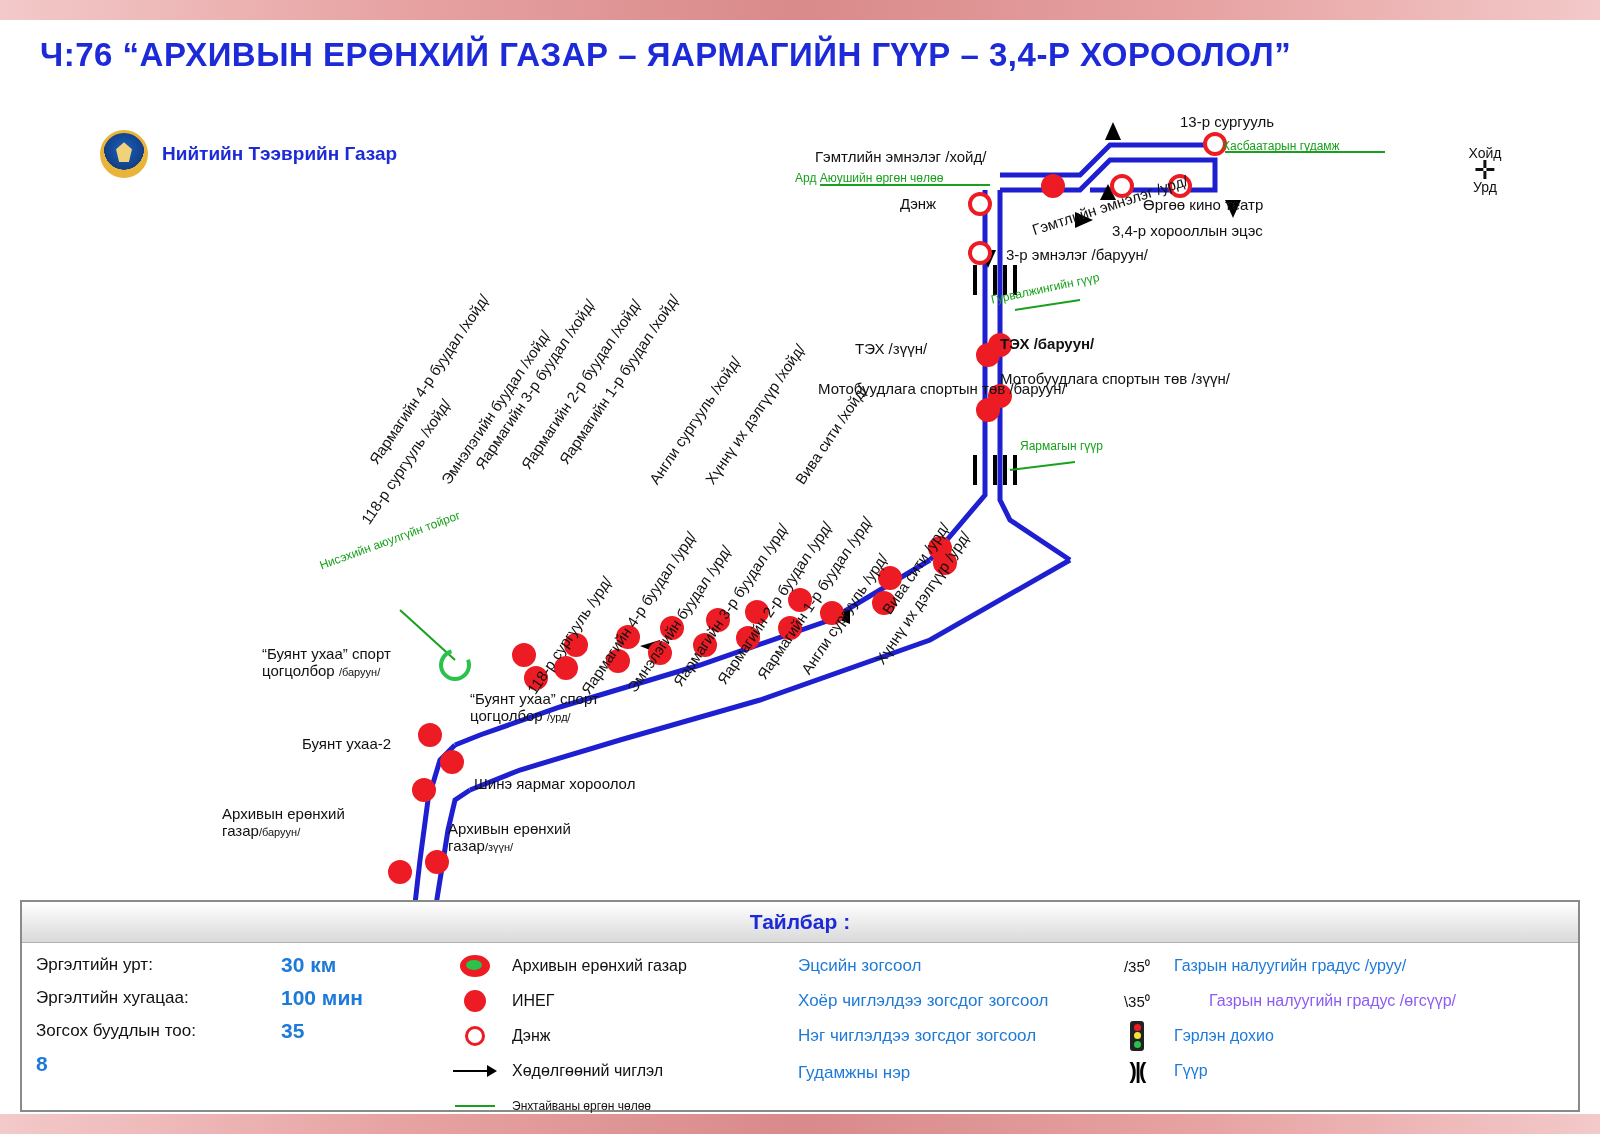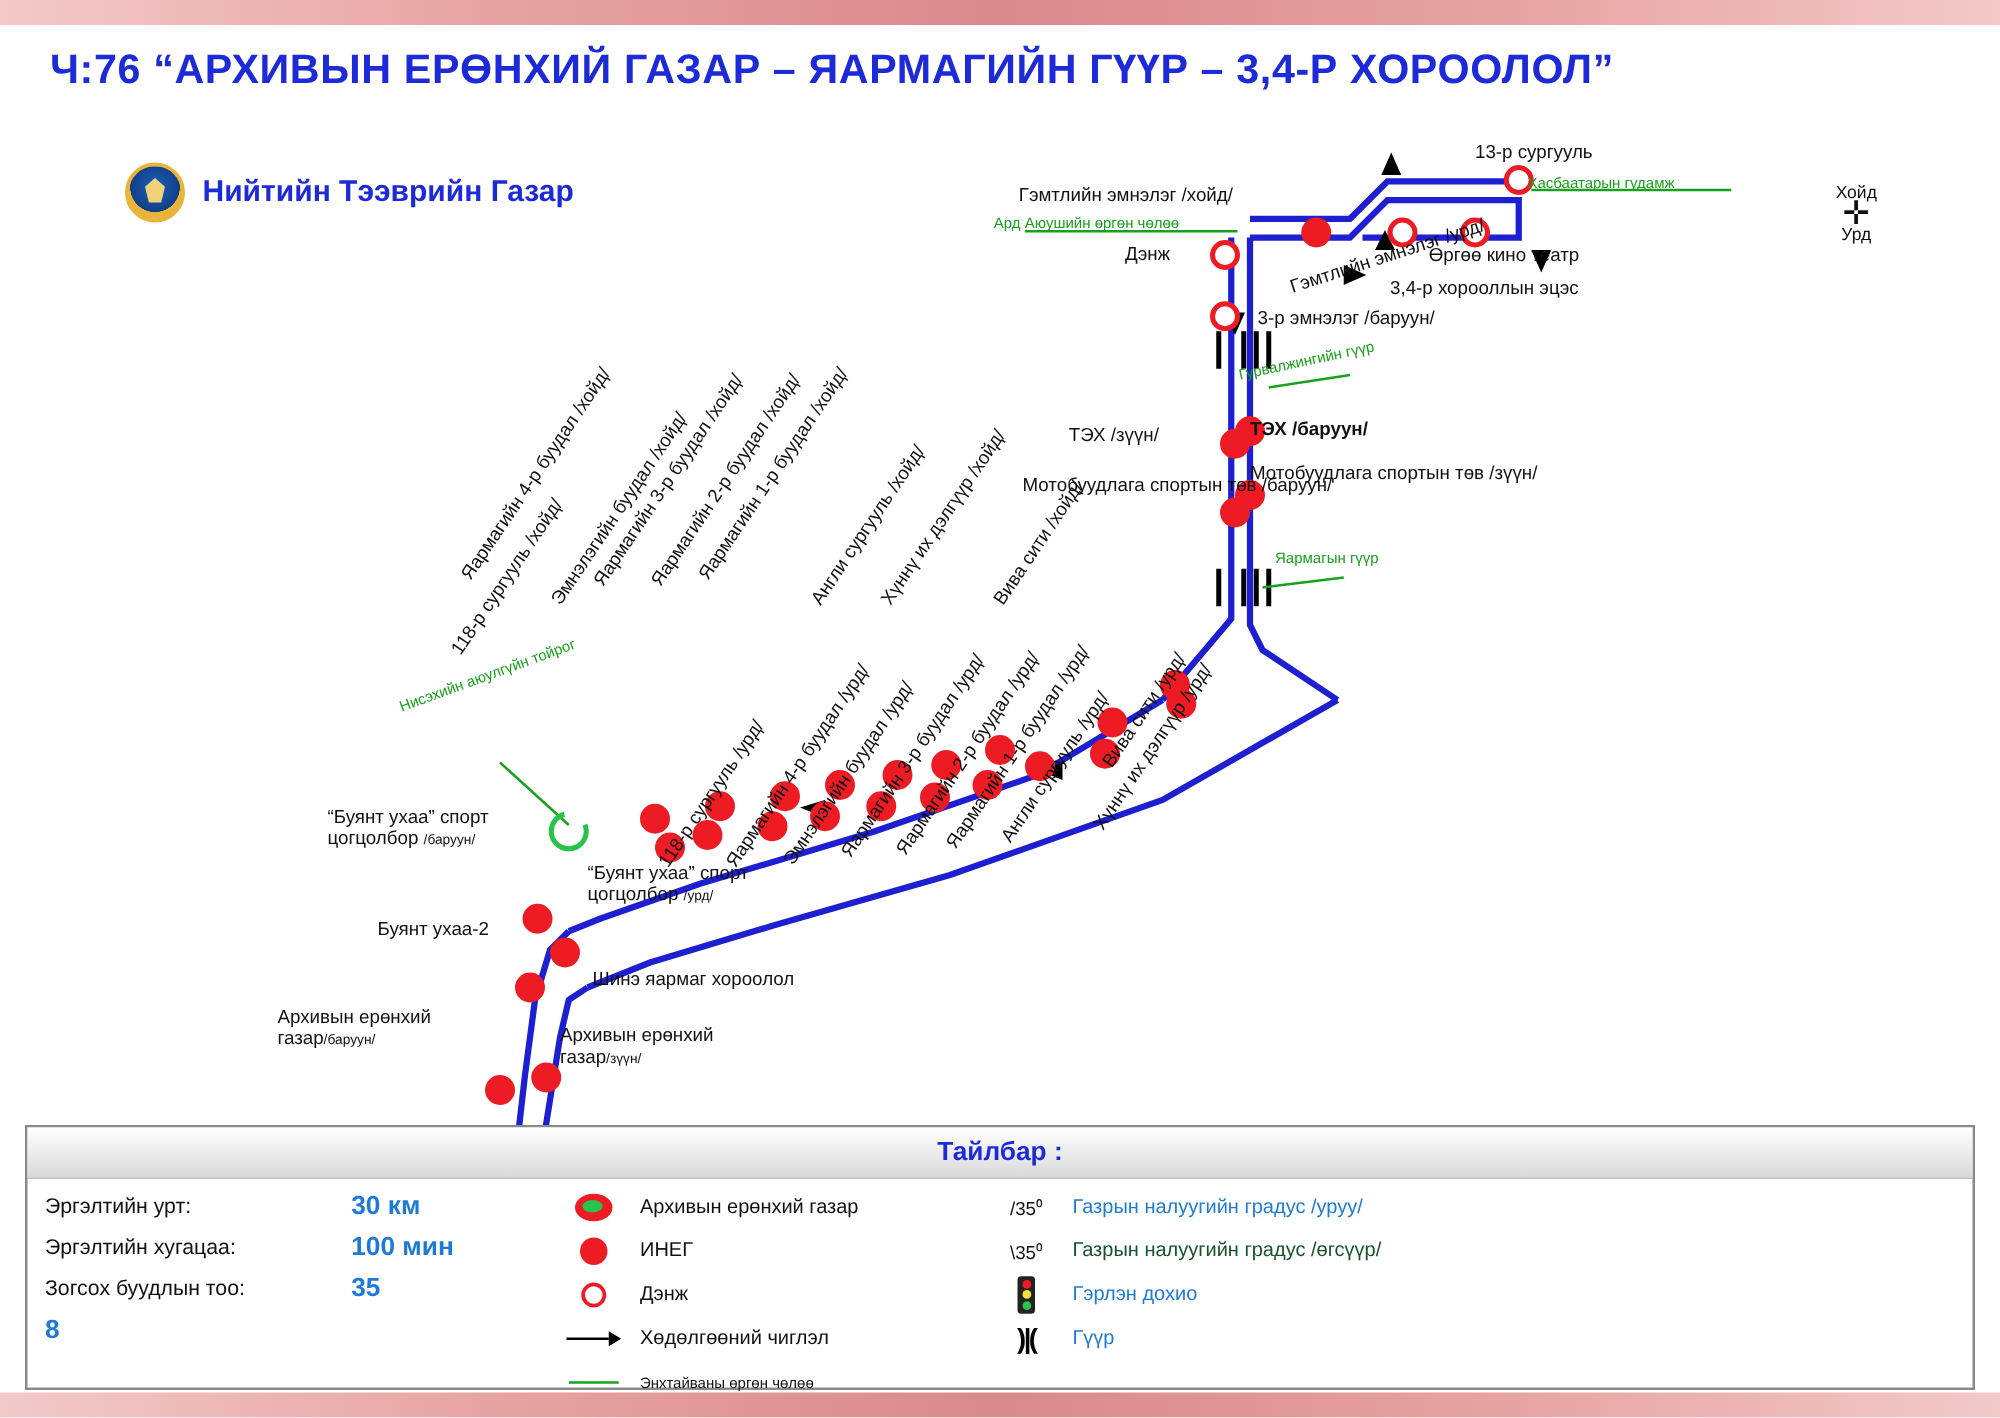--- a/index.html
+++ b/index.html
@@ -29,21 +29,21 @@
   .org-logo{
     width:48px;height:48px;border-radius:50%;
     background:radial-gradient(circle at 50% 40%, #1b5fbd 0%, #123f86 60%, #e8b43a 61%, #e8b43a 100%);
     border:3px solid #e8b43a;box-sizing:border-box;position:relative;
   }
   .org-logo:after{
     content:"";position:absolute;left:50%;top:46%;transform:translate(-50%,-50%);
     width:16px;height:20px;background:#f0d27a;
     clip-path:polygon(50% 0,100% 35%,80% 100%,20% 100%,0 35%);
   }
-  .org-name{font-size:24px;font-weight:bold;color:#1d2ad8;}
+  .org-name{font-size:19px;font-weight:bold;color:#1d2ad8;}
 
   .map{position:absolute;left:0;top:0;width:1600px;height:900px;}
 
   .lbl{position:absolute;font-size:15px;color:#111;line-height:1.15;white-space:nowrap;}
   .lbl .sm{font-size:11px;}
   .lbl.green{color:#17a11c;font-size:12px;}
   .rot{transform-origin:left bottom;}
 
   .compass{position:absolute;right:70px;top:145px;width:90px;text-align:center;font-size:14px;color:#111;}
   .compass .ar{font-size:26px;line-height:18px;color:#111;}
@@ -283,29 +283,35 @@
         <span>Хөдөлгөөний чиглэл</span>
       </div>
       <div class="lrow">
         <span class="sym">
             <span class="greenline"></span>
           </span>
         <span class="tiny">Энхтайваны өргөн чөлөө</span>
       </div>
     </div>
 
+    <div class="col col3">
+      <div class="lrow blue">Эцсийн зогсоол</div>
+      <div class="lrow blue">Хоёр чиглэлдээ зогсдог зогсоол</div>
+      <div class="lrow blue">Нэг чиглэлдээ зогсдог зогсоол</div>
+      <div class="lrow blue" style="height:30px;">Гудамжны нэр</div>
+    </div>
 
     <div class="col col4">
       <div class="lrow">
         <span class="sym slope">/35⁰</span>
         <span class="blue" style="color:#1d7ad8;">Газрын налуугийн градус /уруу/</span>
       </div>
       <div class="lrow">
         <span class="sym slope">\35⁰</span>
-        <span style="color:#14532d;">Газрын налуугийн градус /өгсүүр/</span>
+        <span style="color:#8b5cf6;margin-left:35px;">Газрын налуугийн градус /өгсүүр/</span>
       </div>
       <div class="lrow">
         <span class="sym">
           <span class="tl">
               <i style="background:#ed1c24"></i>
               <i style="background:#f2e23a"></i>
               <i style="background:#29c24a"></i>
             </span>
         </span>
         <span style="color:#1d7ad8;">Гэрлэн дохио</span>

